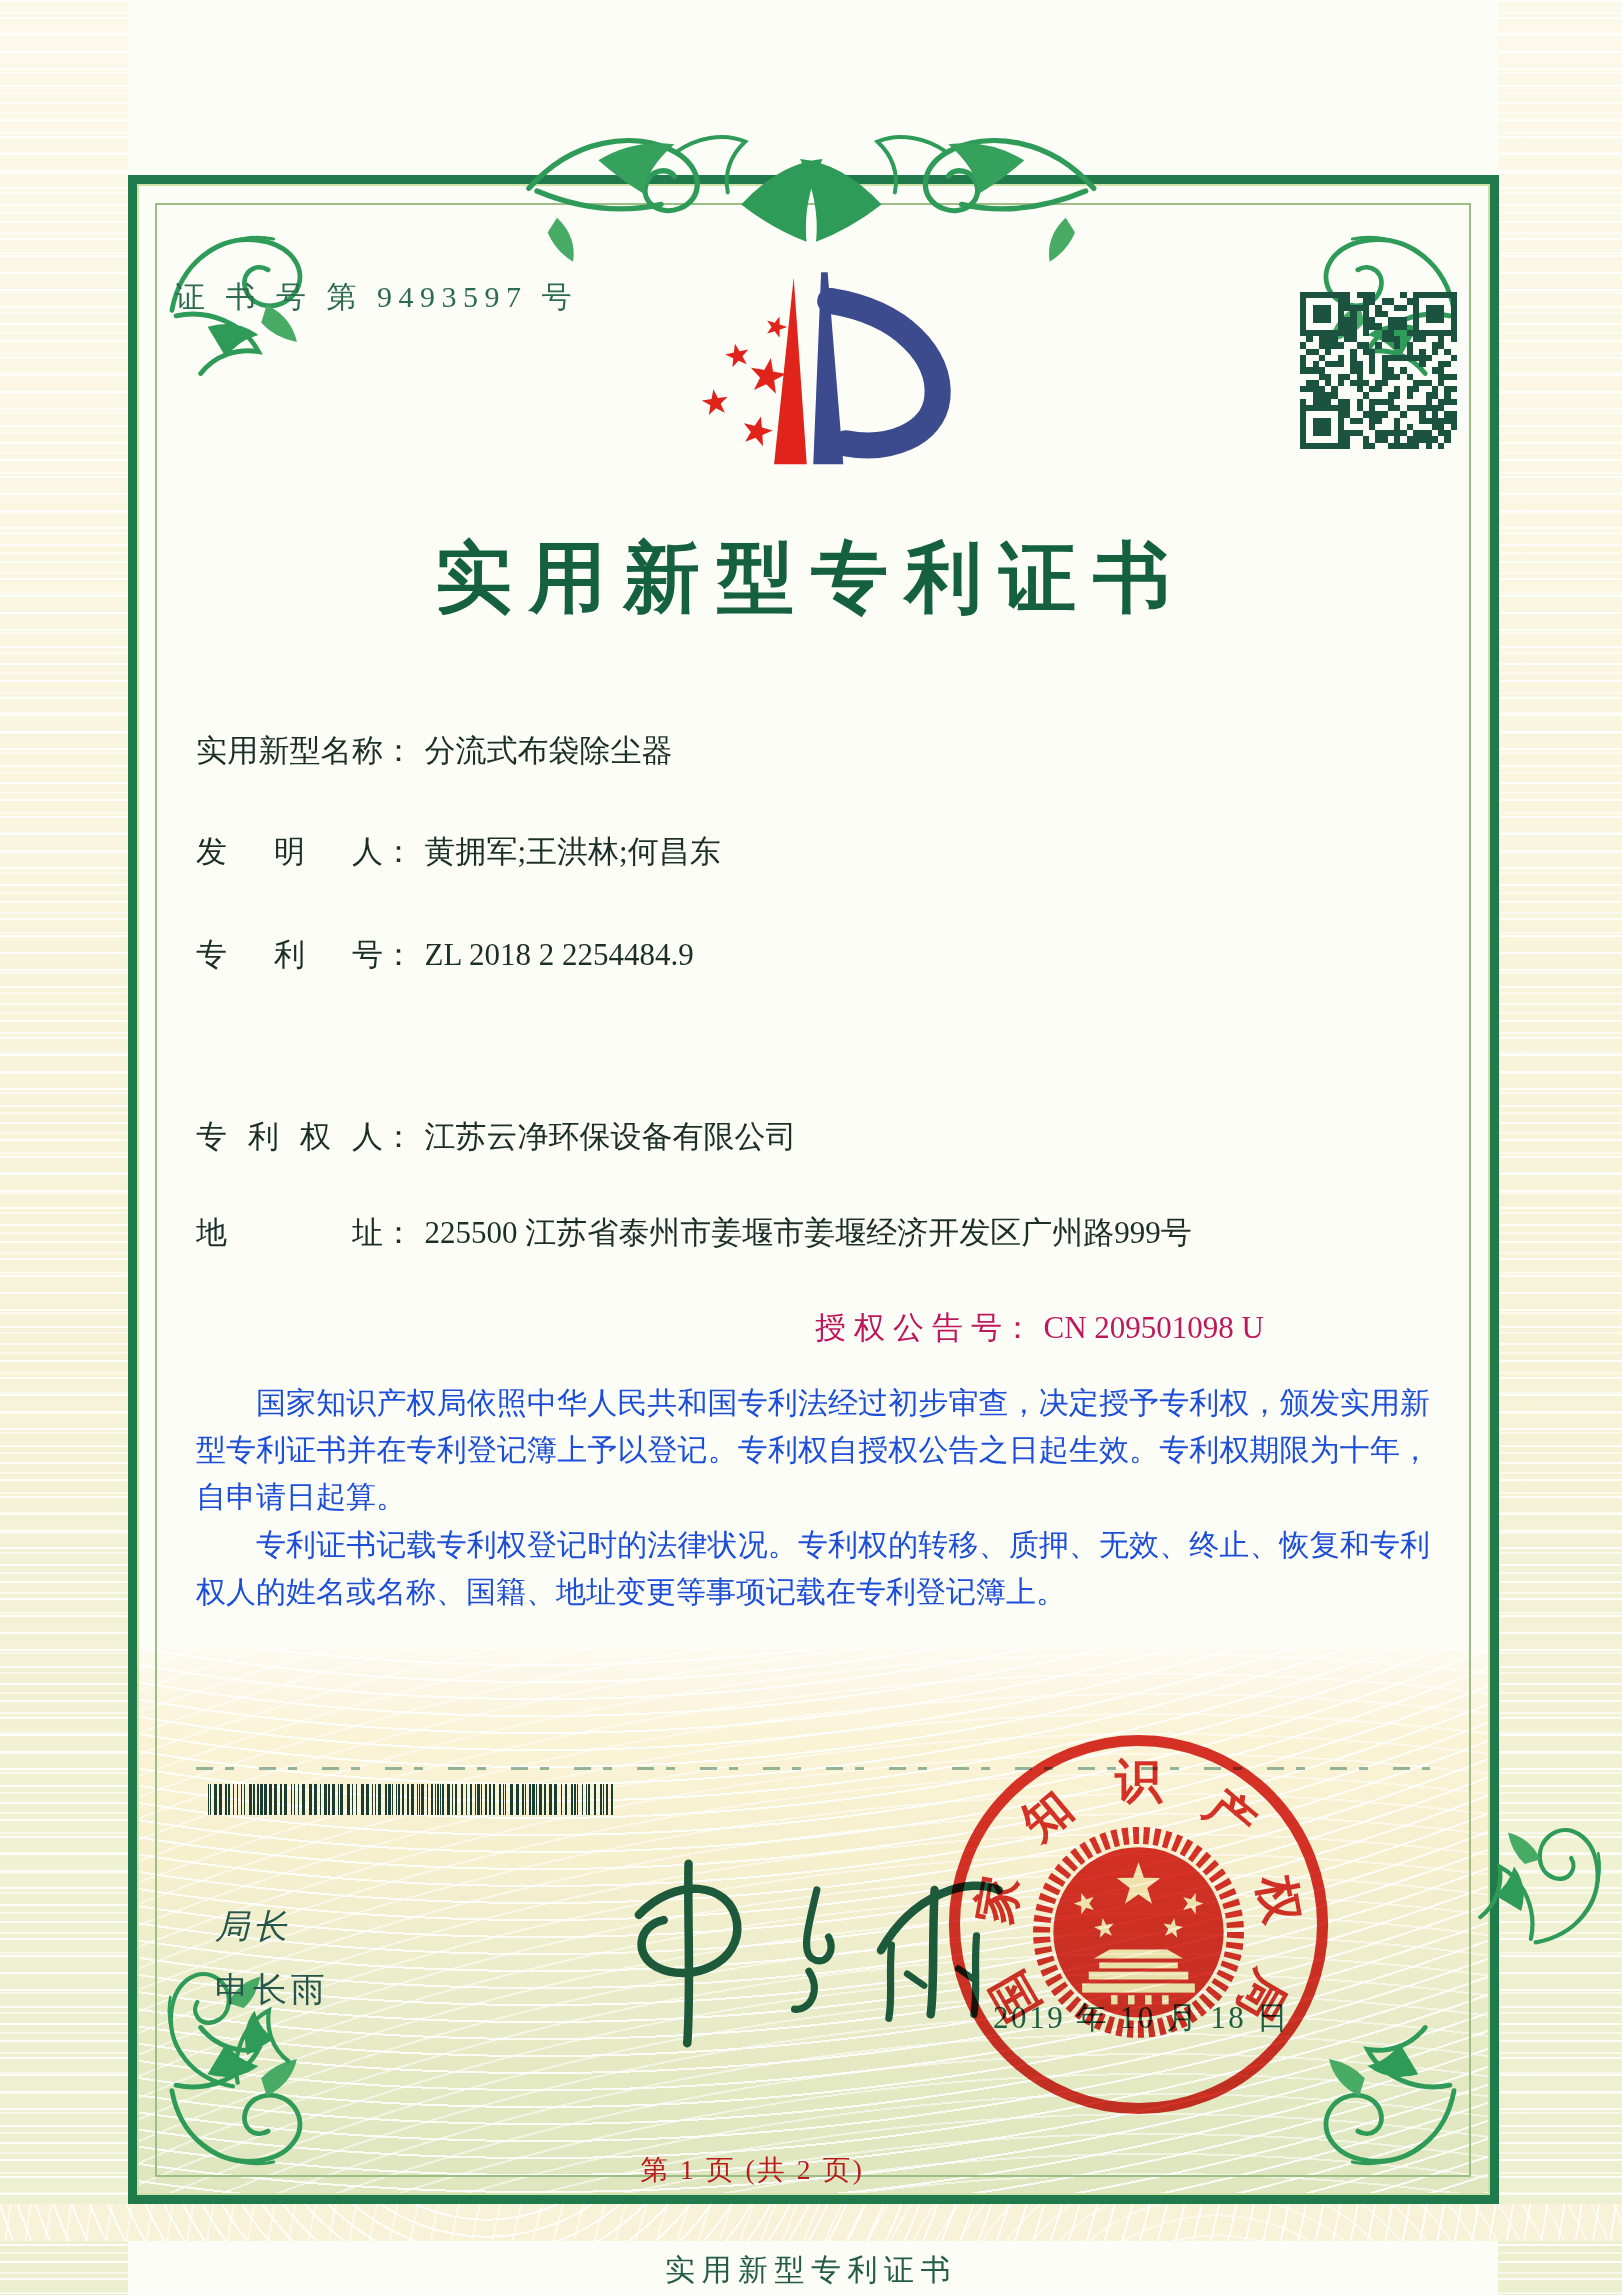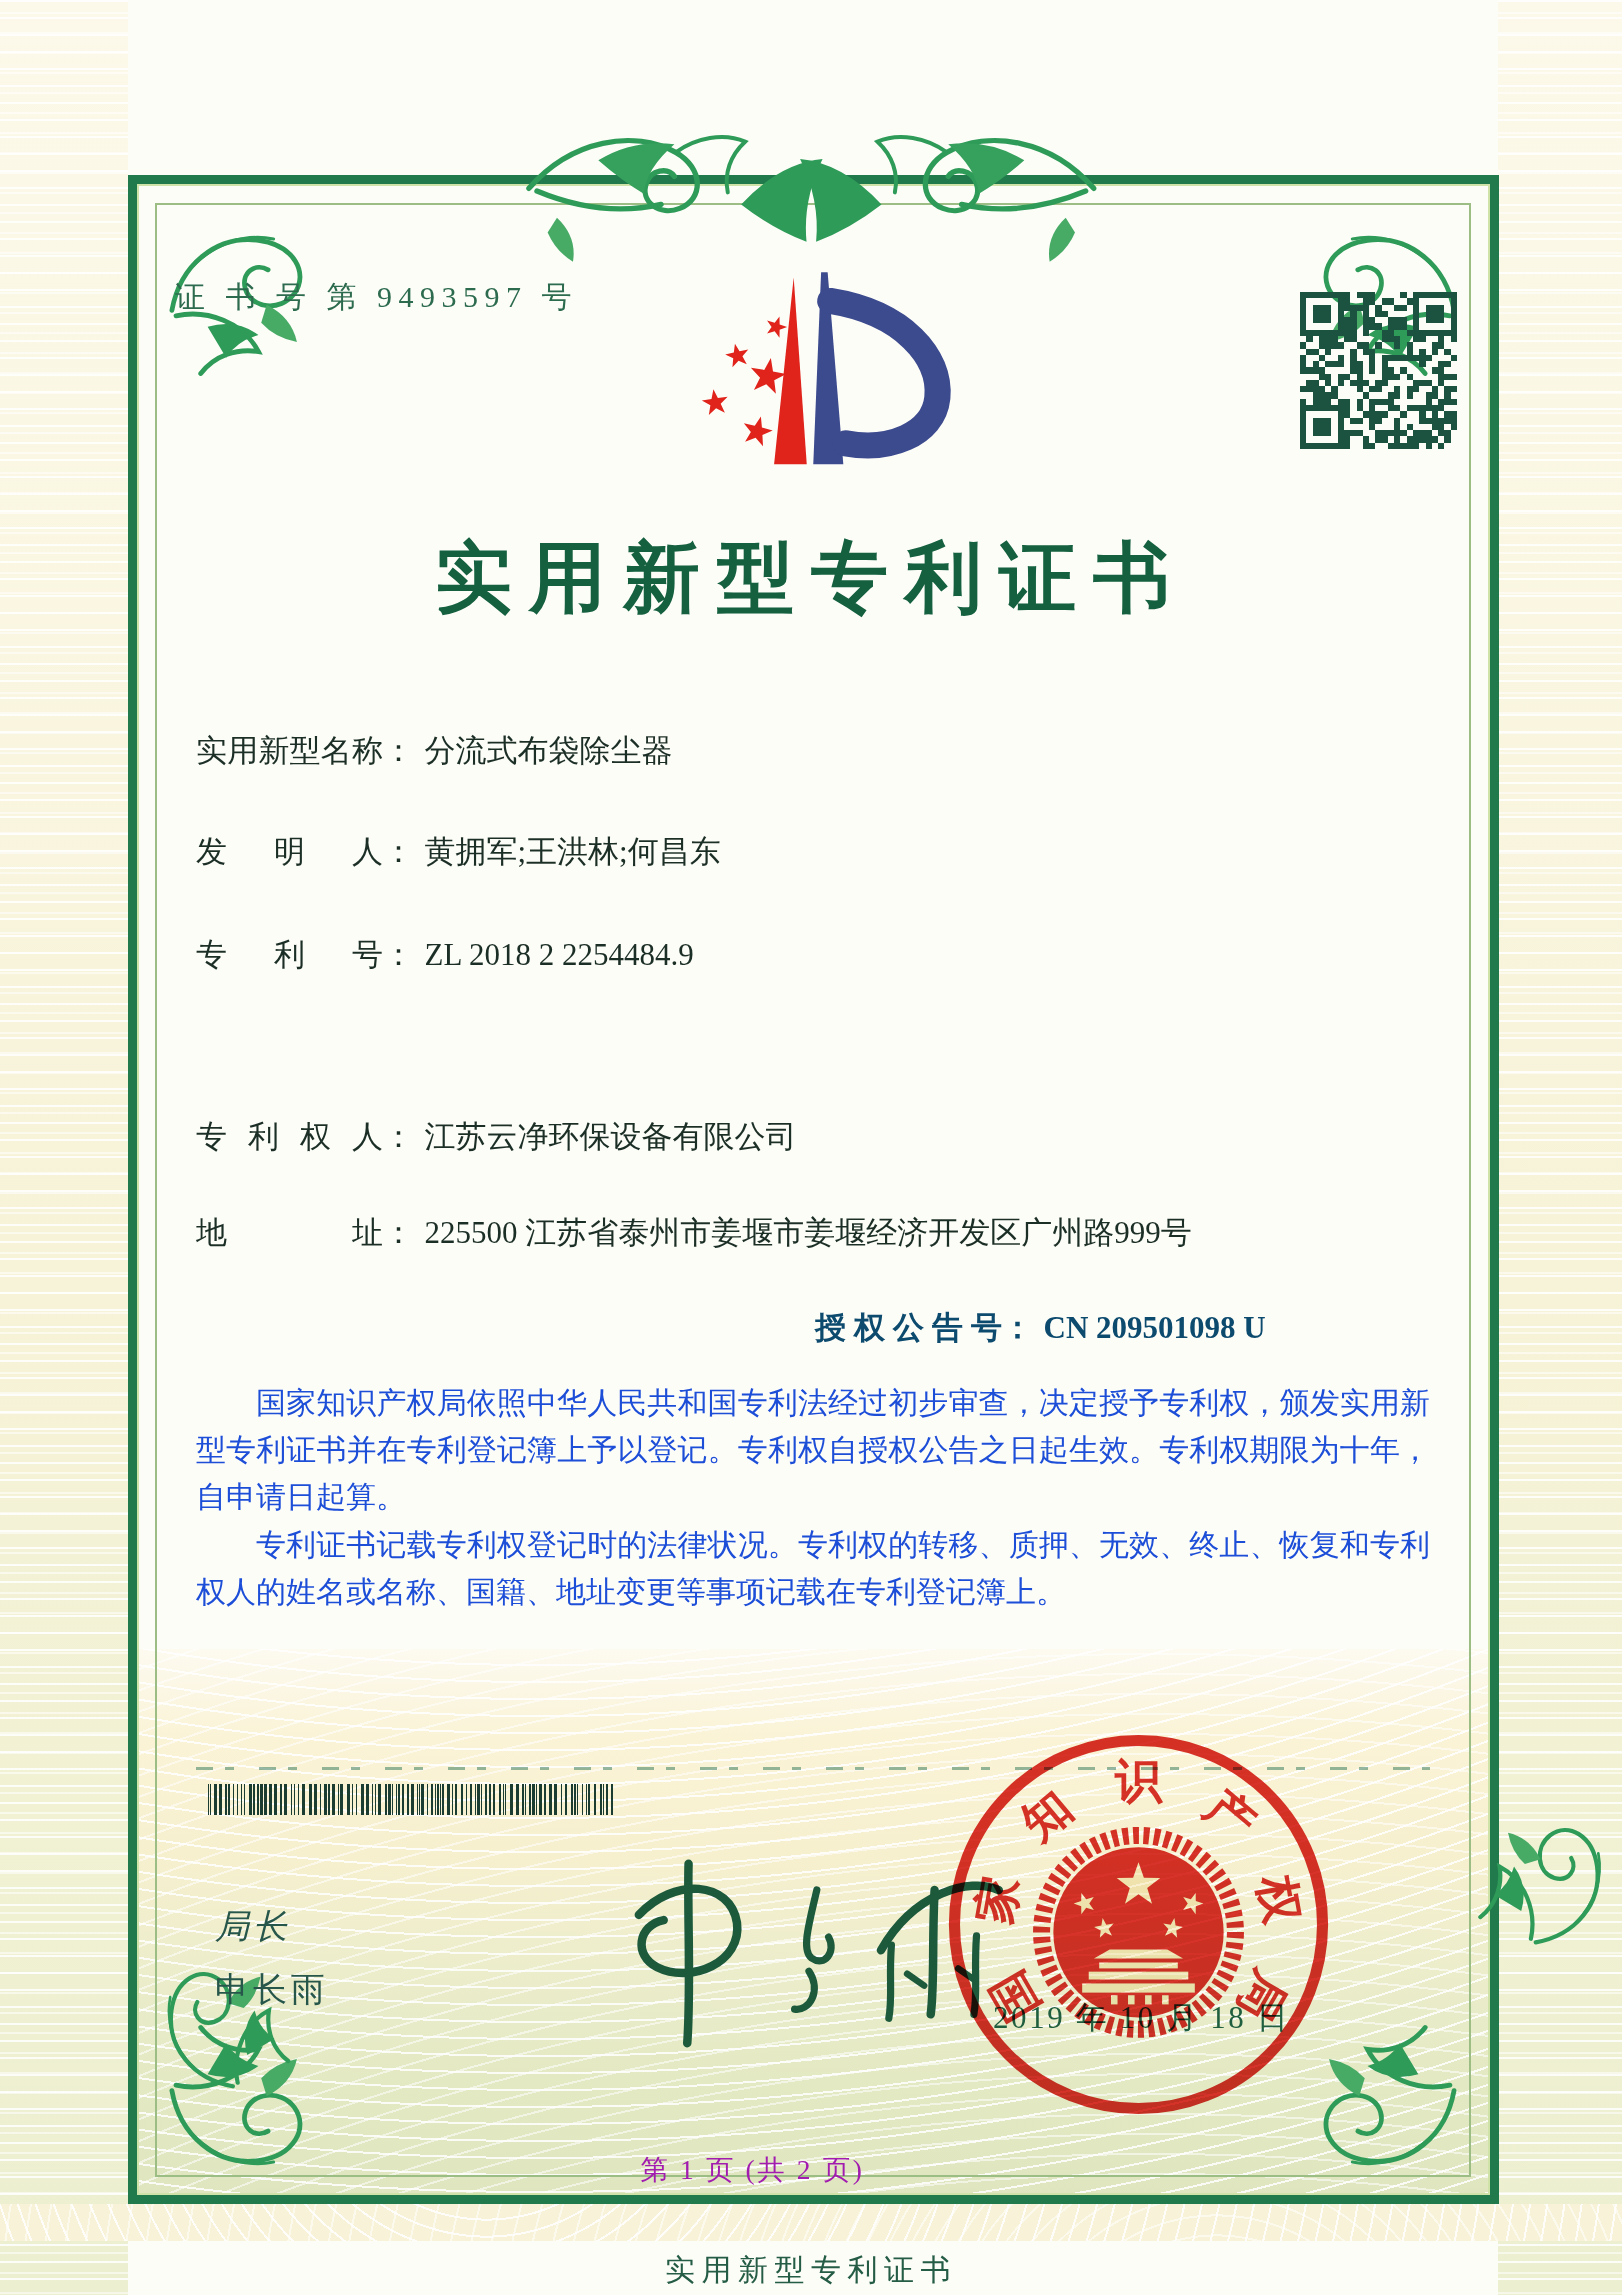--- a/index.html
+++ b/index.html
@@ -42,21 +42,21 @@
   }
   .title{
     position:absolute;left:0;top:527px;width:1622px;text-align:center;
     font-size:77px;font-weight:bold;color:#14603f;letter-spacing:17px;
   }
   .row{position:absolute;left:196px;font-size:31px;color:#1c2f27;white-space:nowrap;}
   .flabel{display:inline-block;width:187px;text-align:justify;text-align-last:justify;vertical-align:bottom;}
   .colon{display:inline-block;}
   .fvalue{display:inline-block;margin-left:10.5px;}
   .grantrow{position:absolute;left:196px;top:1307px;font-size:31px;color:#1c2f27;white-space:nowrap;}
-  .grant2{position:absolute;left:815px;top:1307px;font-size:31px;color:#0c4a6e;white-space:nowrap;font-weight:bold;}
+  .grant2{position:absolute;left:815px;top:1307px;font-size:31px;color:#be185d;white-space:nowrap;}
   .paras{
     position:absolute;left:196px;top:1379px;width:1234px;
     font-size:30px;line-height:47px;color:#1d4ed8;text-align:justify;
   }
   .paras p{margin:0 0 1.3px 0;text-indent:2em;}
   .sepdash{
     position:absolute;left:196px;top:1767px;width:1234px;height:2.6px;opacity:.55;
     background:repeating-linear-gradient(90deg,#3f7f62 0 17px,transparent 17px 29px,#3f7f62 29px 38px,transparent 38px 63px);
   }
   
@@ -67,21 +67,21 @@
   .qr i{background:transparent;}
   .qr i.d{background:#1c5340;}
   
   .chief-label{position:absolute;left:215px;top:1904px;font-size:34px;color:#27564a;letter-spacing:3.9px;font-style:italic;}
   .chief-name{position:absolute;left:215px;top:1967px;font-size:34px;color:#27564a;letter-spacing:3.9px;}
   .signature{position:absolute;left:576px;top:1852px;}
   
   .sealdate{position:absolute;left:993px;top:1997px;font-size:31px;color:#1f5f3f;letter-spacing:2.6px;z-index:1;}
   .seal{position:absolute;left:942px;top:1728px;z-index:2;mix-blend-mode:multiply;opacity:.94;}
   
-  .pageinfo{position:absolute;left:0;top:2152px;width:1505px;text-align:center;font-size:27.5px;color:#a21caf;letter-spacing:2.6px;}
+  .pageinfo{position:absolute;left:0;top:2152px;width:1505px;text-align:center;font-size:27.5px;color:#b91c1c;letter-spacing:2.6px;}
   .footnote{position:absolute;left:0;top:2250px;width:1622px;text-align:center;font-size:30px;color:#245c46;letter-spacing:6.5px;}
   .ornament{position:absolute;pointer-events:none;}
 </style>
 </head>
 <body>
 
 <div id="page">
 
   <div class="tex waves m-left"></div>
   <div class="tex waves m-right"></div>

